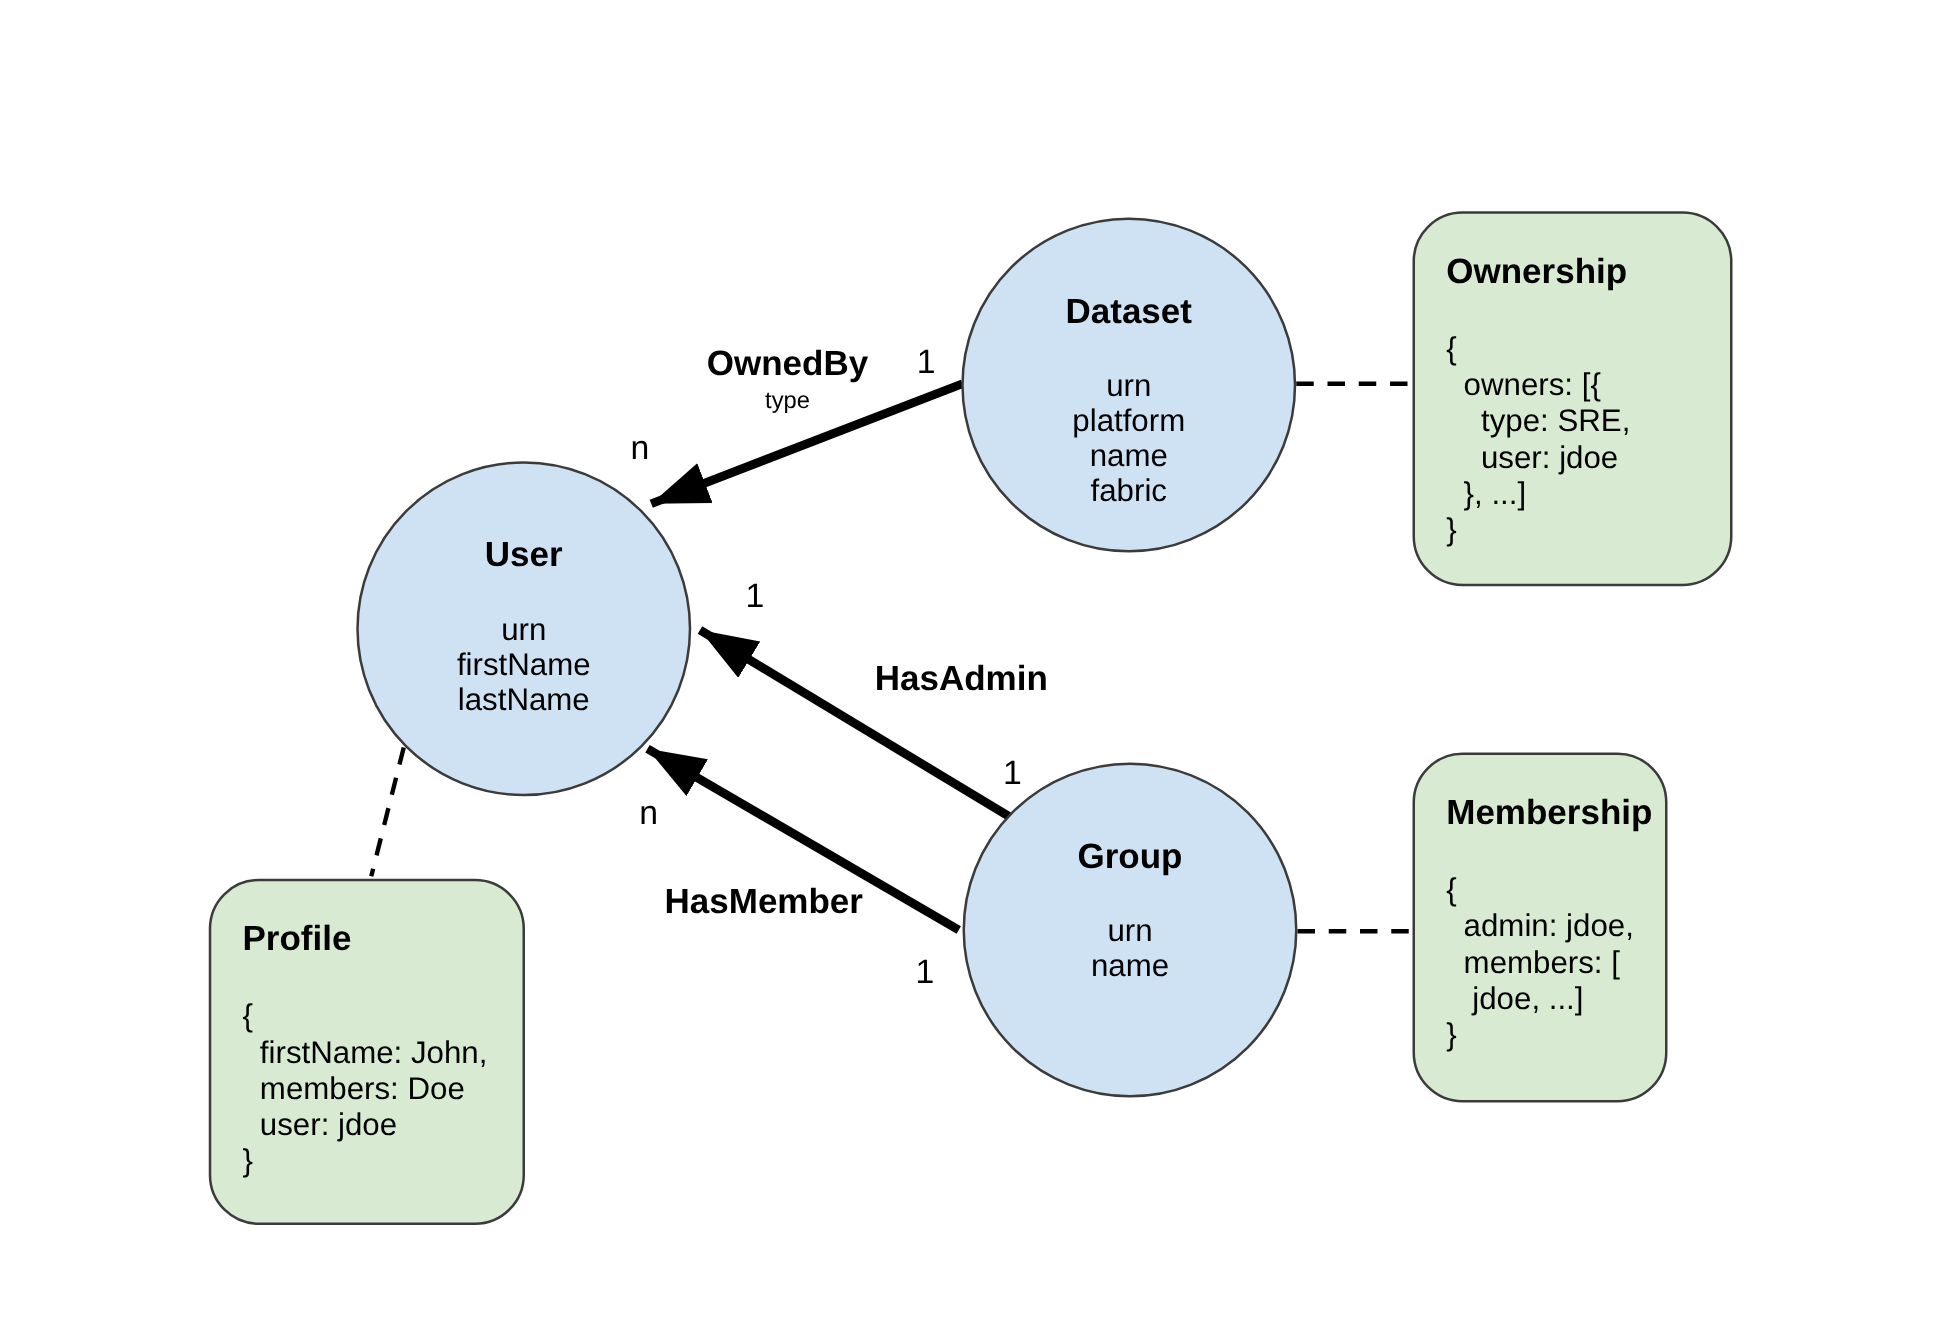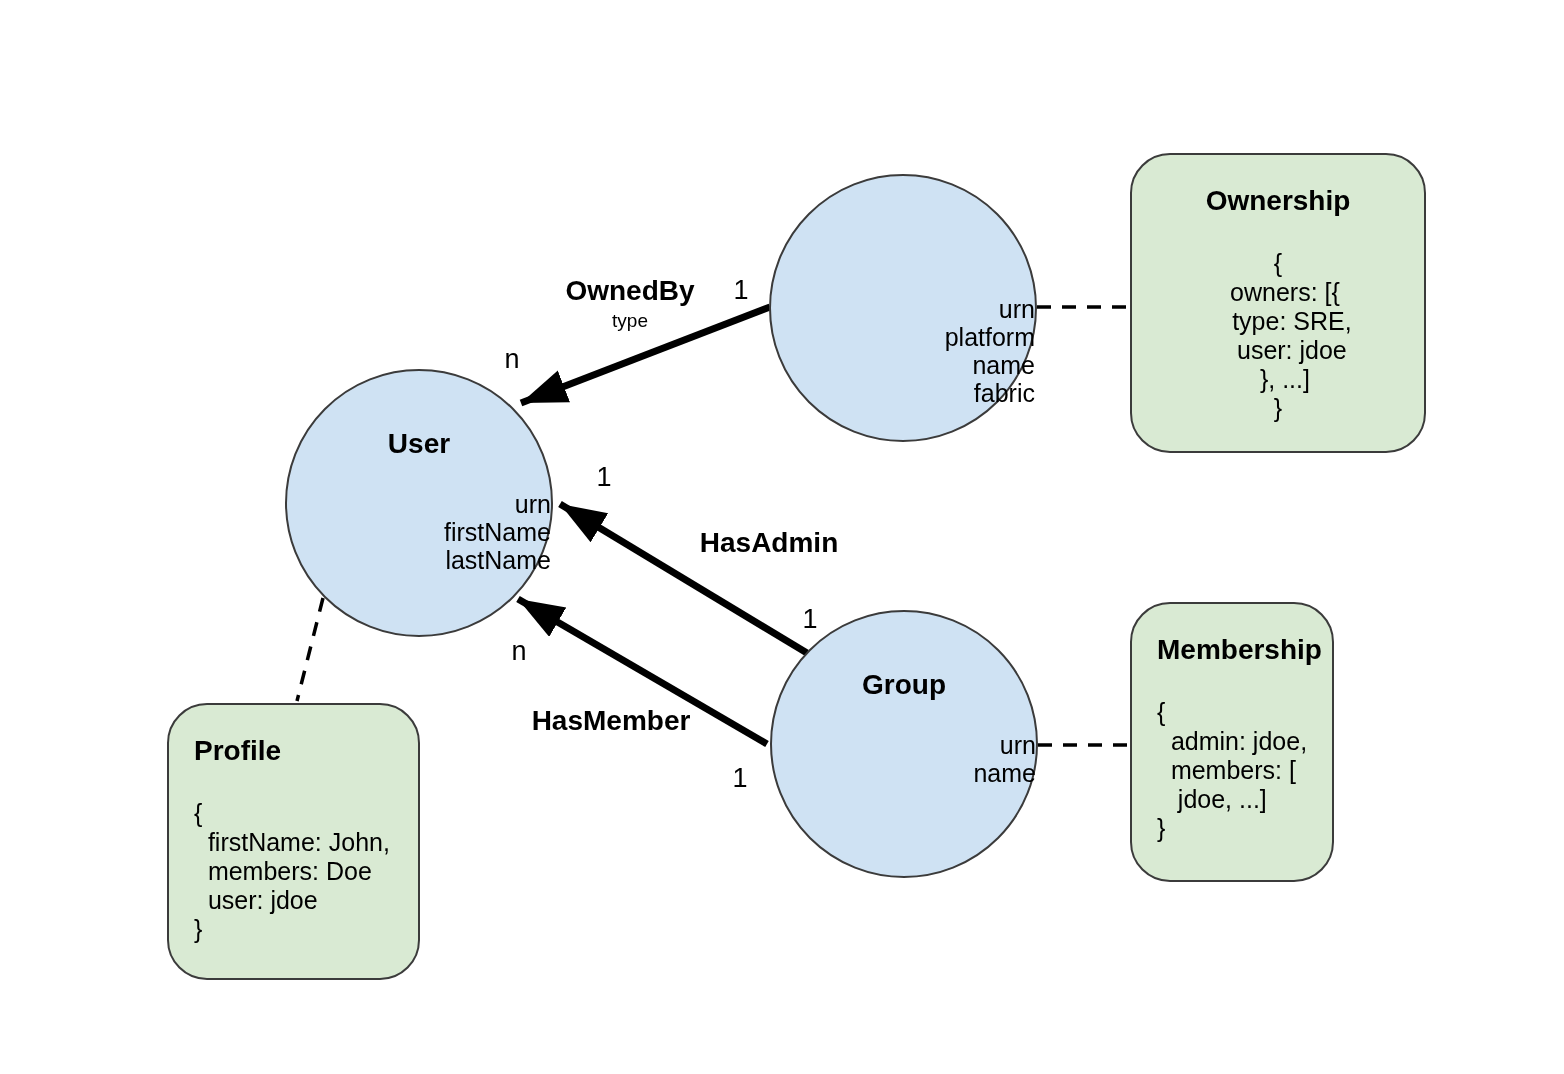--- a/index.html
+++ b/index.html
@@ -49,21 +49,21 @@
     text-align: center;
     font-weight: bold;
     font-size: 28px;
     line-height: 30px;
   }
   .node-attrs {
     position: absolute;
     left: 0;
     right: 0;
     top: 119px;
-    text-align: right;
+    text-align: center;
     font-size: 25px;
     line-height: 28px;
   }
   .aspect {
     position: absolute;
     background: var(--aspect-fill, #d9ead3);
     border: 2.5px solid var(--shape-border, #3b3b3b);
     border-radius: 40px;
     box-sizing: border-box;
     padding: 30px 25px;
@@ -116,20 +116,21 @@
     <line class="rel-line" x1="770" y1="307" x2="521" y2="403" marker-end="url(#arrowhead)"></line>
     <line class="rel-line" x1="807" y1="653" x2="560" y2="504" marker-end="url(#arrowhead)"></line>
     <line class="rel-line" x1="767" y1="744" x2="518" y2="599" marker-end="url(#arrowhead)"></line>
 
     <line class="dashed-line" x1="1037" y1="307" x2="1131" y2="307"></line>
     <line class="dashed-line" x1="1038" y1="745" x2="1131" y2="745"></line>
     <line class="dashed-line" x1="323" y1="598" x2="297" y2="701"></line>
   </svg>
 
   <div class="node" style="left:769px; top:174px; width:268px; height:268px;">
+    <div class="node-title">Dataset</div>
     <div class="node-attrs">
       <div>urn</div>
       <div>platform</div>
       <div>name</div>
       <div>fabric</div>
     </div>
   </div>
 
   <div class="node" style="left:285px; top:369px; width:268px; height:268px;">
     <div class="node-title">User</div>
@@ -141,21 +142,21 @@
   </div>
 
   <div class="node" style="left:770px; top:610px; width:268px; height:268px;">
     <div class="node-title">Group</div>
     <div class="node-attrs">
       <div>urn</div>
       <div>name</div>
     </div>
   </div>
 
-  <div class="aspect" style="left:1130px; top:153px; width:296px; height:300px;text-align:center;">
+  <div class="aspect" style="left:1130px; top:169px; width:256px; height:300px;">
     <div class="aspect-title">Ownership</div>
     <div class="aspect-body">
       <div>{</div>
       <div>  owners: [{</div>
       <div>    type: SRE,</div>
       <div>    user: jdoe</div>
       <div>  }, ...]</div>
       <div>}</div>
     </div>
   </div>

